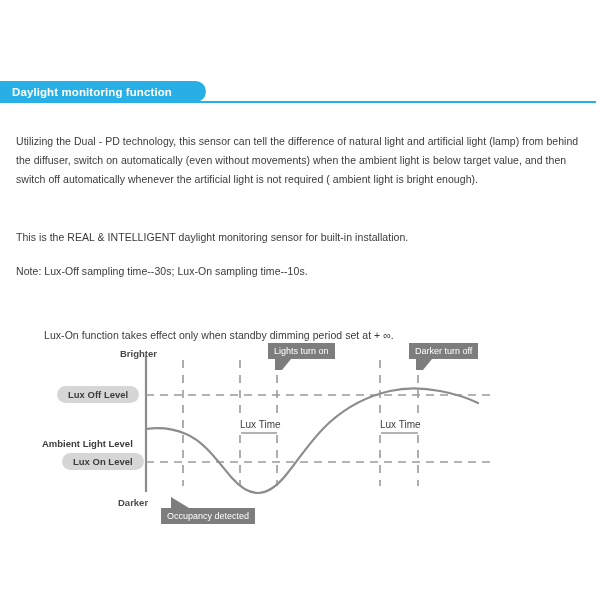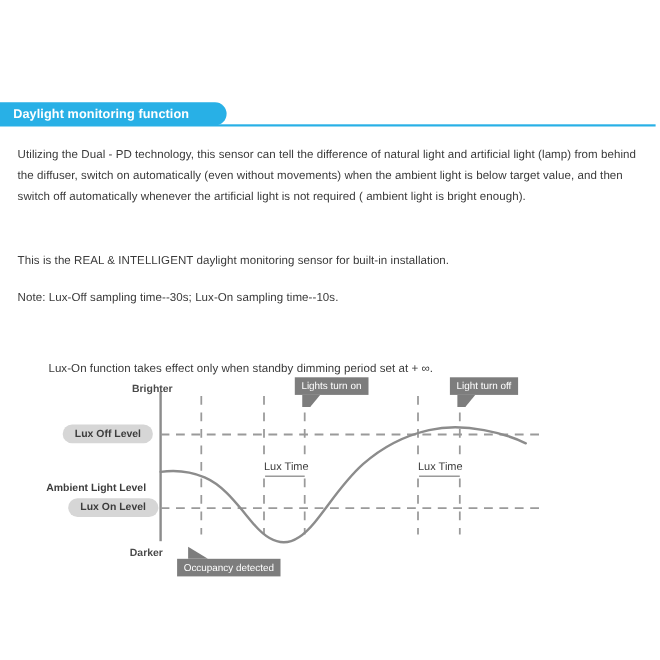--- a/index.html
+++ b/index.html
@@ -13,21 +13,21 @@
     font-family: "Liberation Sans", sans-serif;
     color: #333333;
     overflow: hidden;
     position: relative;
   }
 
   
   .section-header {
     position: absolute;
     left: 0;
-    top: 93px;
+    top: 81px;
     width: 532px;
     height: 22px;
   }
   .section-header .hdr-rule {
     position: absolute;
     left: 0;
     bottom: 0;
     width: 596px;
     height: 2px;
     background: #28b0e6;
@@ -192,21 +192,21 @@
 
   <div class="luxtime" style="left:239px; top:89px;">Lux Time</div>
   <div class="luxtime" style="left:379px; top:89px;">Lux Time</div>
 
   <div class="callout callout-down" style="left:268px; top:13px;">
     <span>Lights turn on</span>
     <span class="tail"></span>
   </div>
 
   <div class="callout callout-down" style="left:409px; top:13px;">
-    <span>Light turn off</span>
+    <span>Darker turn off</span>
     <span class="tail"></span>
   </div>
 
   <div class="callout callout-up" style="left:161px; top:178px;">
     <span>Occupancy detected</span>
     <span class="tail"></span>
   </div>
 
 </div>
 

